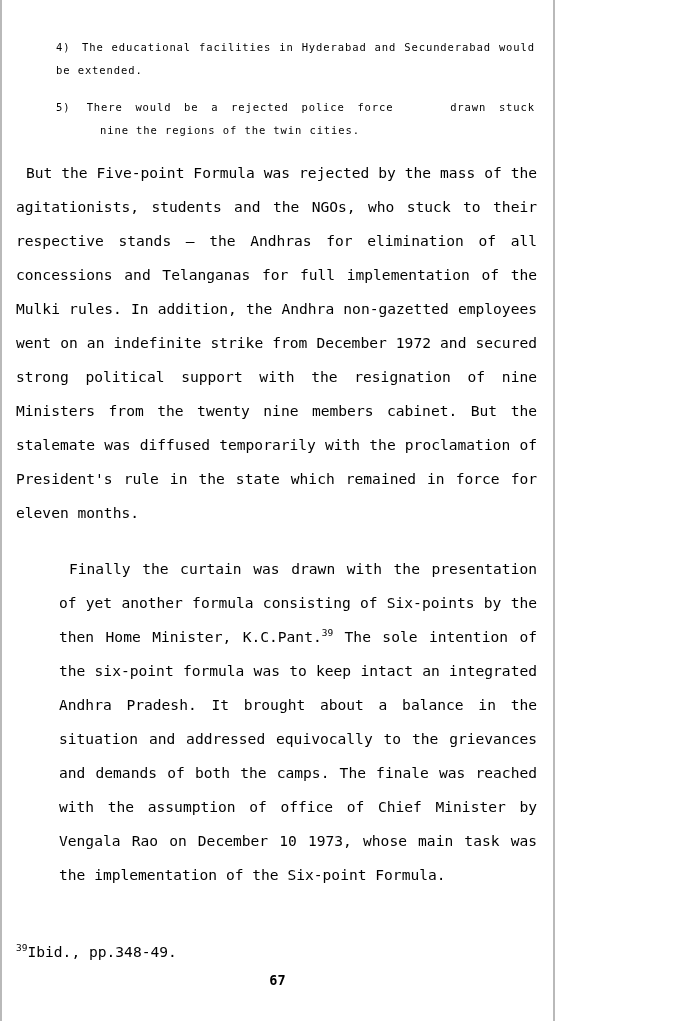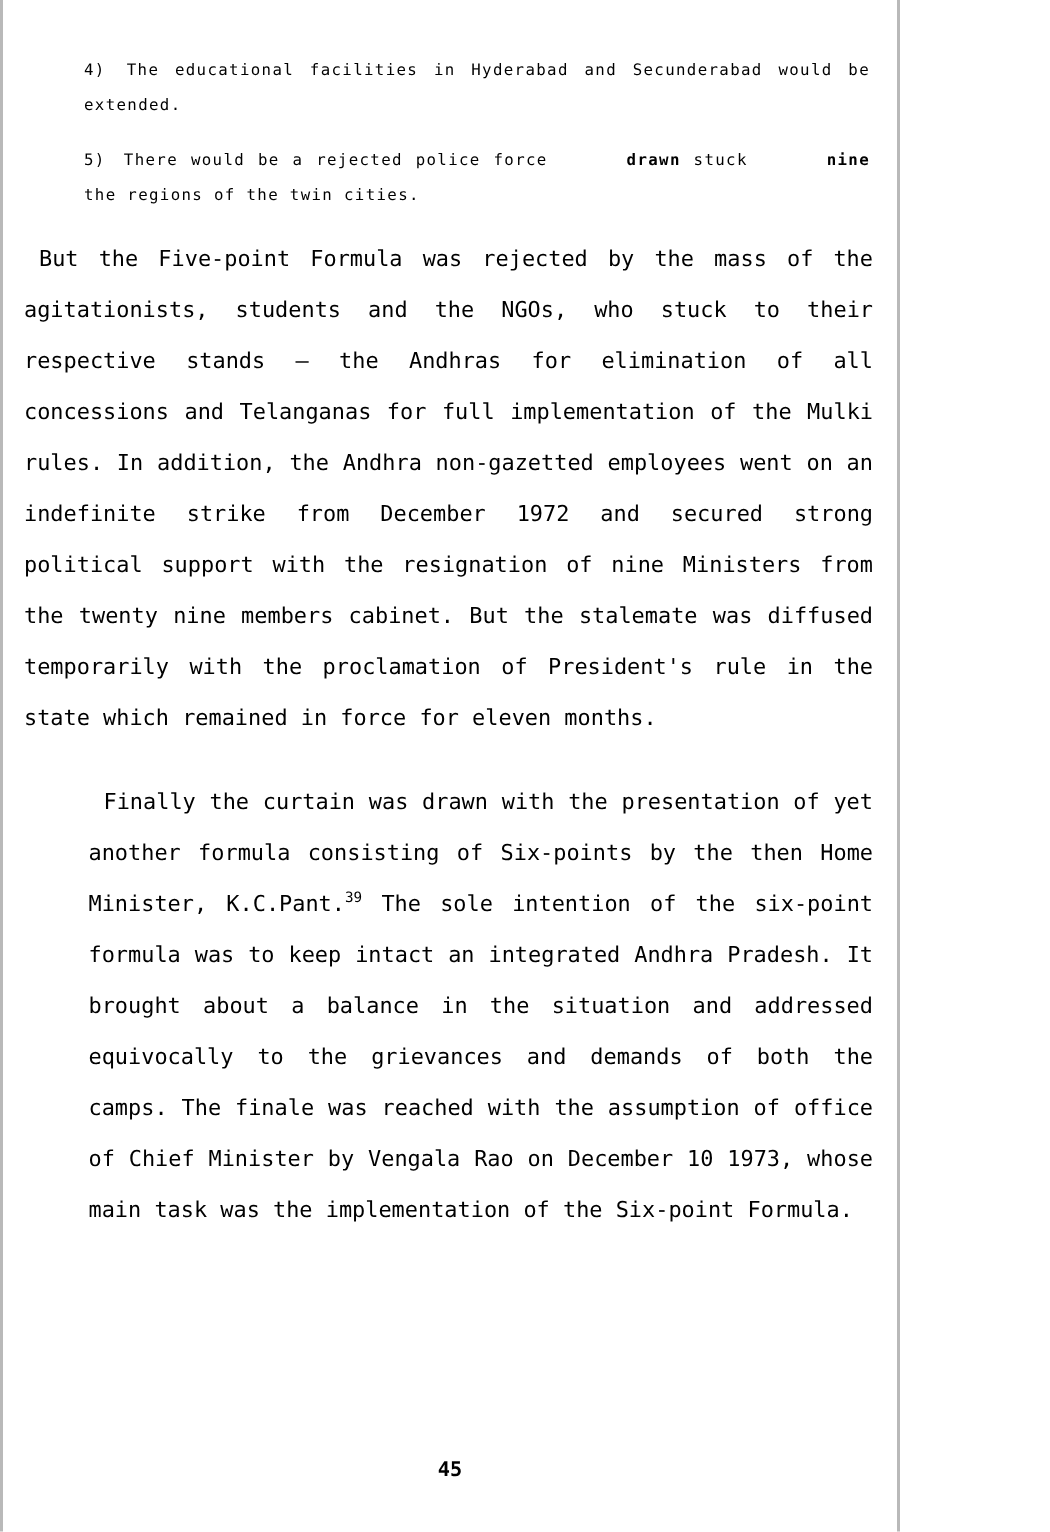--- a/index.html
+++ b/index.html
@@ -12,21 +12,21 @@
     height: 1021px;
     position: relative;
     font-family: "DejaVu Sans Mono", "Liberation Mono", monospace;
     color: #000000;
     overflow: hidden;
   }
   .page {
     position: absolute;
     left: 0;
     top: 0;
-    width: 600px;
+    width: 555px;
     height: 1021px;
     box-sizing: border-box;
     border-left: 2px solid #b9b9b9;
     border-right: 2px solid #b9b9b9;
     background: #ffffff;
   }
   .content {
     position: absolute;
     left: 14px;
     right: 14px;
@@ -41,21 +41,21 @@
     text-align: justify;
     margin: 0 0 14px 0;
     padding-left: 40px;
     padding-right: 4px;
   }
   .subpoint .num {
     display: inline-block;
     min-width: 18px;
   }
   .subpoint b {
-    font-weight: bold;
+    font-weight: normal;
     margin-left: 44px;
   }
 
   
   .para {
     font-size: 14.6px;
     line-height: 34px;
     text-align: justify;
     margin: 0 0 22px 0;
     padding-right: 2px;
@@ -108,15 +108,16 @@
       <span class="num">5)</span>
       <span>There would be a rejected police force </span><b>drawn</b><span> stuck </span><b>nine</b><span> the regions of the twin cities.</span>
     </p>
 
     <p class="para">But the Five-point Formula was rejected by the mass of the agitationists, students and the NGOs, who stuck to their respective stands — the Andhras for elimination of all concessions and Telanganas for full implementation of the Mulki rules. In addition, the Andhra non-gazetted employees went on an indefinite strike from December 1972 and secured strong political support with the resignation of nine Ministers from the twenty nine members cabinet. But the stalemate was diffused temporarily with the proclamation of President's rule in the state which remained in force for eleven months.</p>
 
     <p class="para"><span>Finally the curtain was drawn with the presentation of yet another formula consisting of Six-points by the then Home Minister, K.C.Pant.</span><sup>39</sup><span> The sole intention of the six-point formula was to keep intact an integrated Andhra Pradesh. It brought about a balance in the situation and addressed equivocally to the grievances and demands of both the camps. The finale was reached with the assumption of office of Chief Minister by Vengala Rao on December 10 1973, whose main task was the implementation of the Six-point Formula.</span></p>
 
   </div>
 
+  <div class="footnote"><sup>39</sup><span>Ibid., pp.348-49.</span></div>
 
-  <div class="pagenum">45</div>
+  <div class="pagenum">67</div>
 </div>
 
 </body></html>

